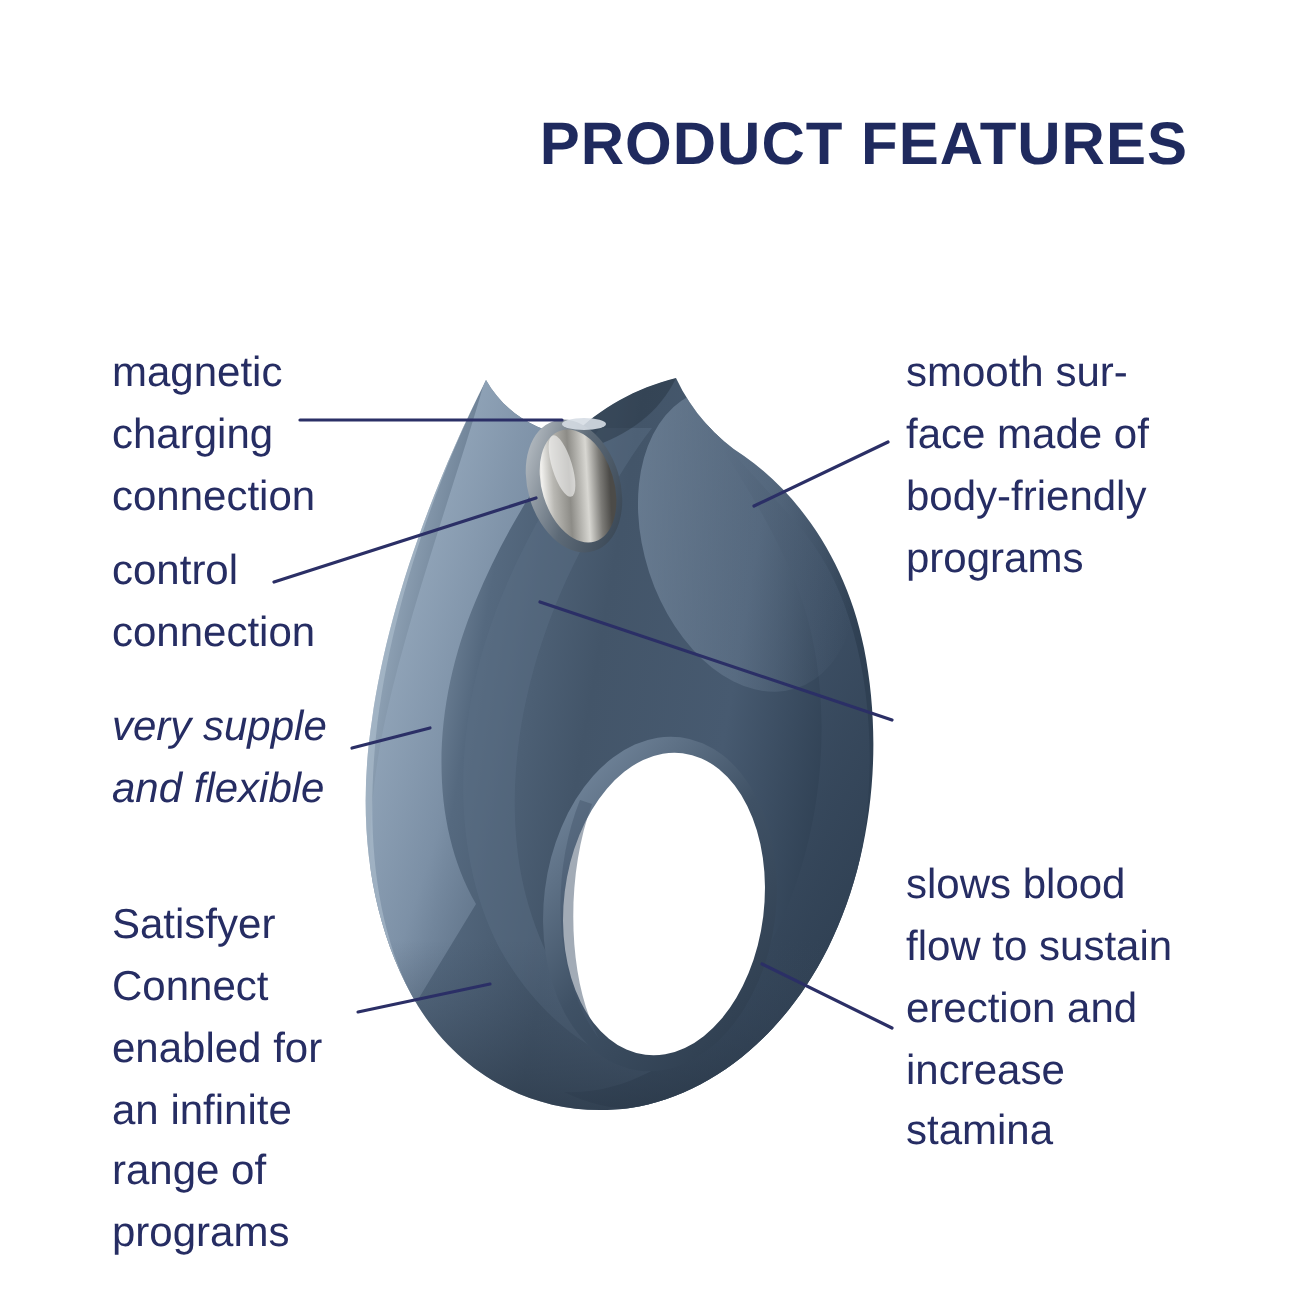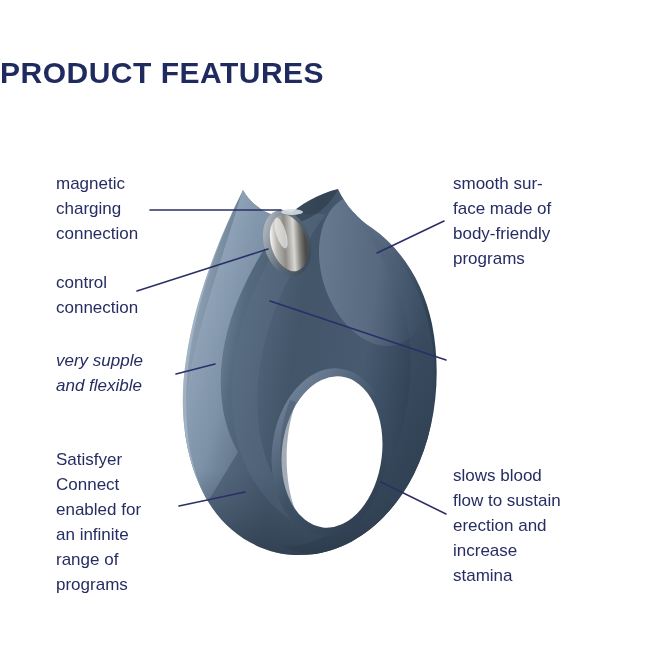--- a/index.html
+++ b/index.html
@@ -15,46 +15,46 @@
     width: 650px;
     height: 650px;
     background: #ffffff;
     overflow: hidden;
   }
   #title {
     position: absolute;
     top: 56px;
     left: 0;
     width: 594px;
-    text-align: left;
+    text-align: right;
     font-size: 30px;
     font-weight: bold;
     letter-spacing: 0.5px;
     color: #1f2a5e;
     font-family: "Liberation Sans", sans-serif;
   }
   .label {
     position: absolute;
     color: #262d63;
-    font-size: 17px;
+    font-size: 21px;
     line-height: 1.47;
     font-weight: 500;
     white-space: pre-line;
     font-family: "Liberation Sans", sans-serif;
   }
   .label.left  { text-align: left; }
   .label.right { text-align: left; }
 
   #l-magnetic   { left: 56px;  top: 172px; }
   #l-control    { left: 56px;  top: 271px; }
   #l-supple     { left: 56px;  top: 349px; font-style: italic; }
   #l-connect    { left: 56px;  top: 448px; }
   #r-smooth     { left: 453px; top: 172px; }
   #r-clitoral   { left: 453px; top: 325px; }
-  #r-blood      { left: 453px; top: 464px; }
+  #r-blood      { left: 453px; top: 428px; }
 
   #artwork {
     position: absolute;
     left: 0; top: 0;
     width: 650px; height: 650px;
     pointer-events: none;
   }
 </style>
 </head>
 <body>

